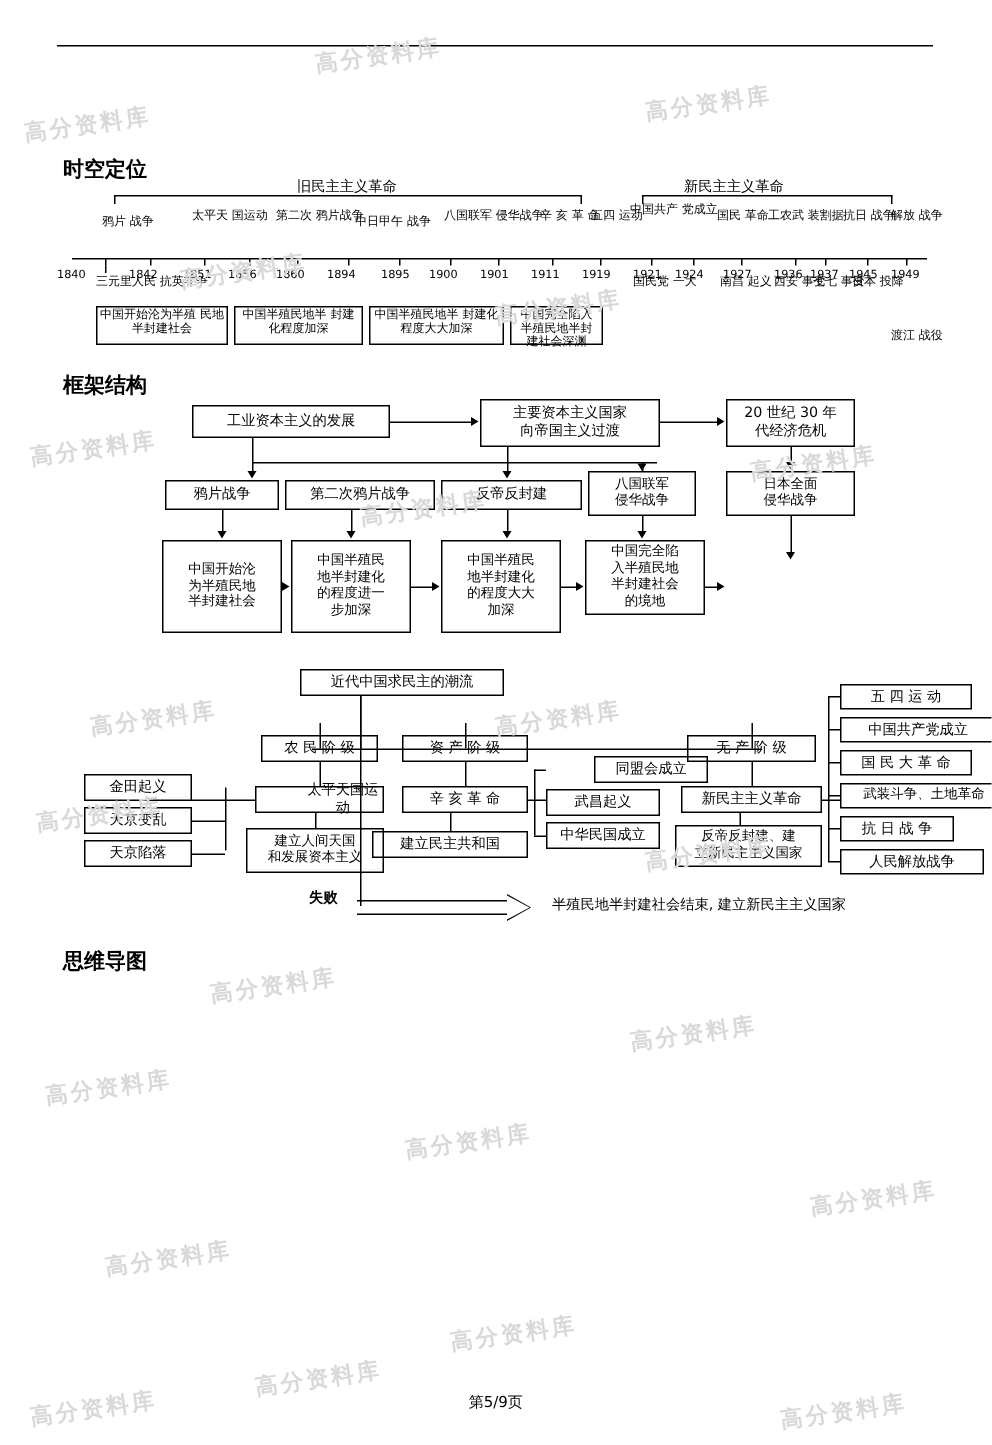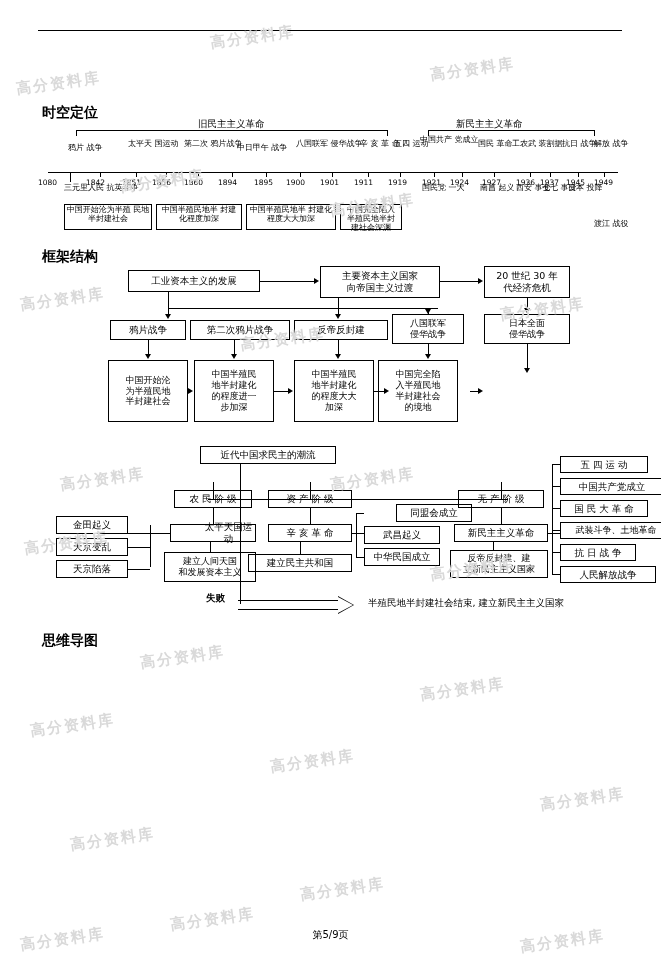--- a/index.html
+++ b/index.html
@@ -85,21 +85,21 @@
     <div class="tick" style="left:330px;"></div>
     <div class="tick" style="left:362px;"></div>
     <div class="tick" style="left:396px;"></div>
     <div class="tick" style="left:424px;"></div>
     <div class="tick" style="left:456px;"></div>
     <div class="tick" style="left:492px;"></div>
     <div class="tick" style="left:512px;"></div>
     <div class="tick" style="left:540px;"></div>
     <div class="tick" style="left:566px;"></div>
 
-    <div class="yr" style="left:0px;">1080</div>
+    <div class="yr" style="left:0px;">1840</div>
     <div class="yr" style="left:48px;">1842</div>
     <div class="yr" style="left:84px;">1851</div>
     <div class="yr" style="left:114px;">1856</div>
     <div class="yr" style="left:146px;">1860</div>
     <div class="yr" style="left:180px;">1894</div>
     <div class="yr" style="left:216px;">1895</div>
     <div class="yr" style="left:248px;">1900</div>
     <div class="yr" style="left:282px;">1901</div>
     <div class="yr" style="left:316px;">1911</div>
     <div class="yr" style="left:350px;">1919</div>
@@ -199,21 +199,21 @@
 为半殖民地
 半封建社会</div>
     <div class="fbox small" style="left:156px;top:98px;width:80px;height:62px;white-space:pre-line;">中国半殖民
 地半封建化
 的程度进一
 步加深</div>
     <div class="fbox small" style="left:256px;top:98px;width:80px;height:62px;white-space:pre-line;">中国半殖民
 地半封建化
 的程度大大
 加深</div>
-    <div class="fbox small" style="left:340px;top:98px;width:80px;height:62px;white-space:pre-line;">中国完全陷
+    <div class="fbox small" style="left:352px;top:98px;width:80px;height:50px;white-space:pre-line;">中国完全陷
 入半殖民地
 半封建社会
 的境地</div>
 
     <div class="ln lnv" style="left:110px;top:78px;height:14px;"></div>
     <div class="arrowD" style="left:107px;top:92px;"></div>
     <div class="ln lnv" style="left:196px;top:78px;height:14px;"></div>
     <div class="arrowD" style="left:193px;top:92px;"></div>
     <div class="ln lnv" style="left:300px;top:78px;height:14px;"></div>
     <div class="arrowD" style="left:297px;top:92px;"></div>

